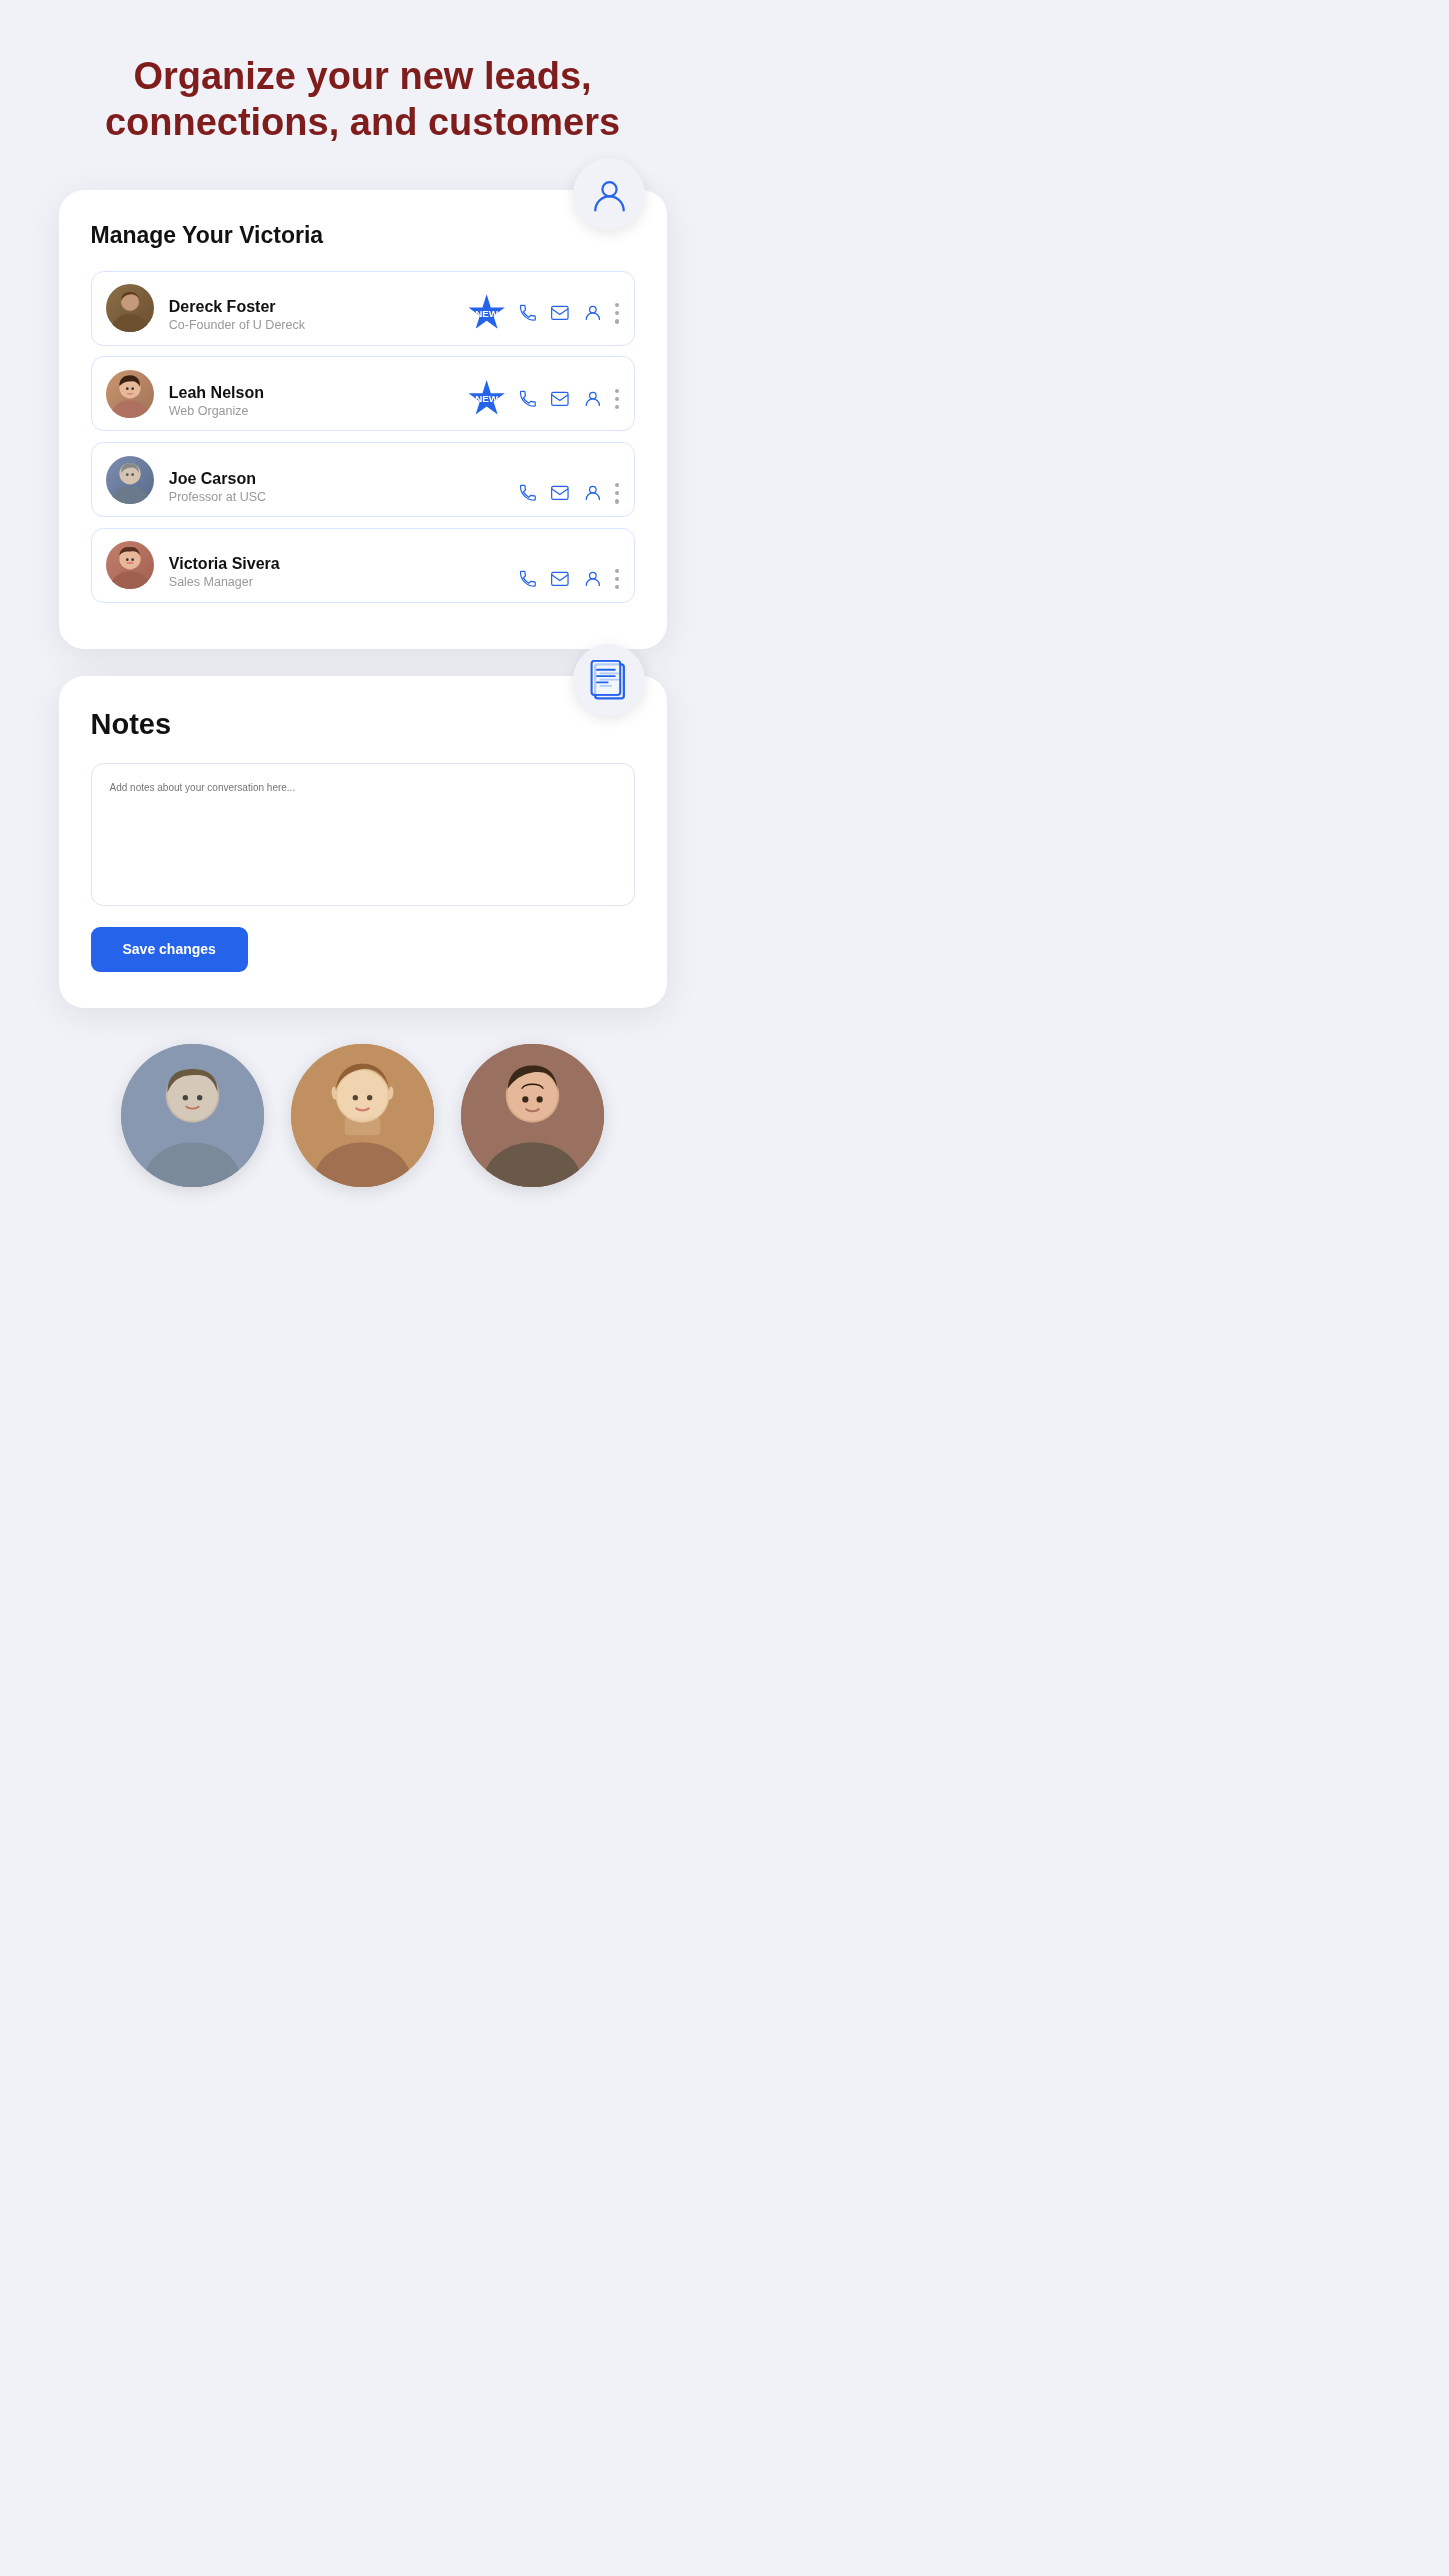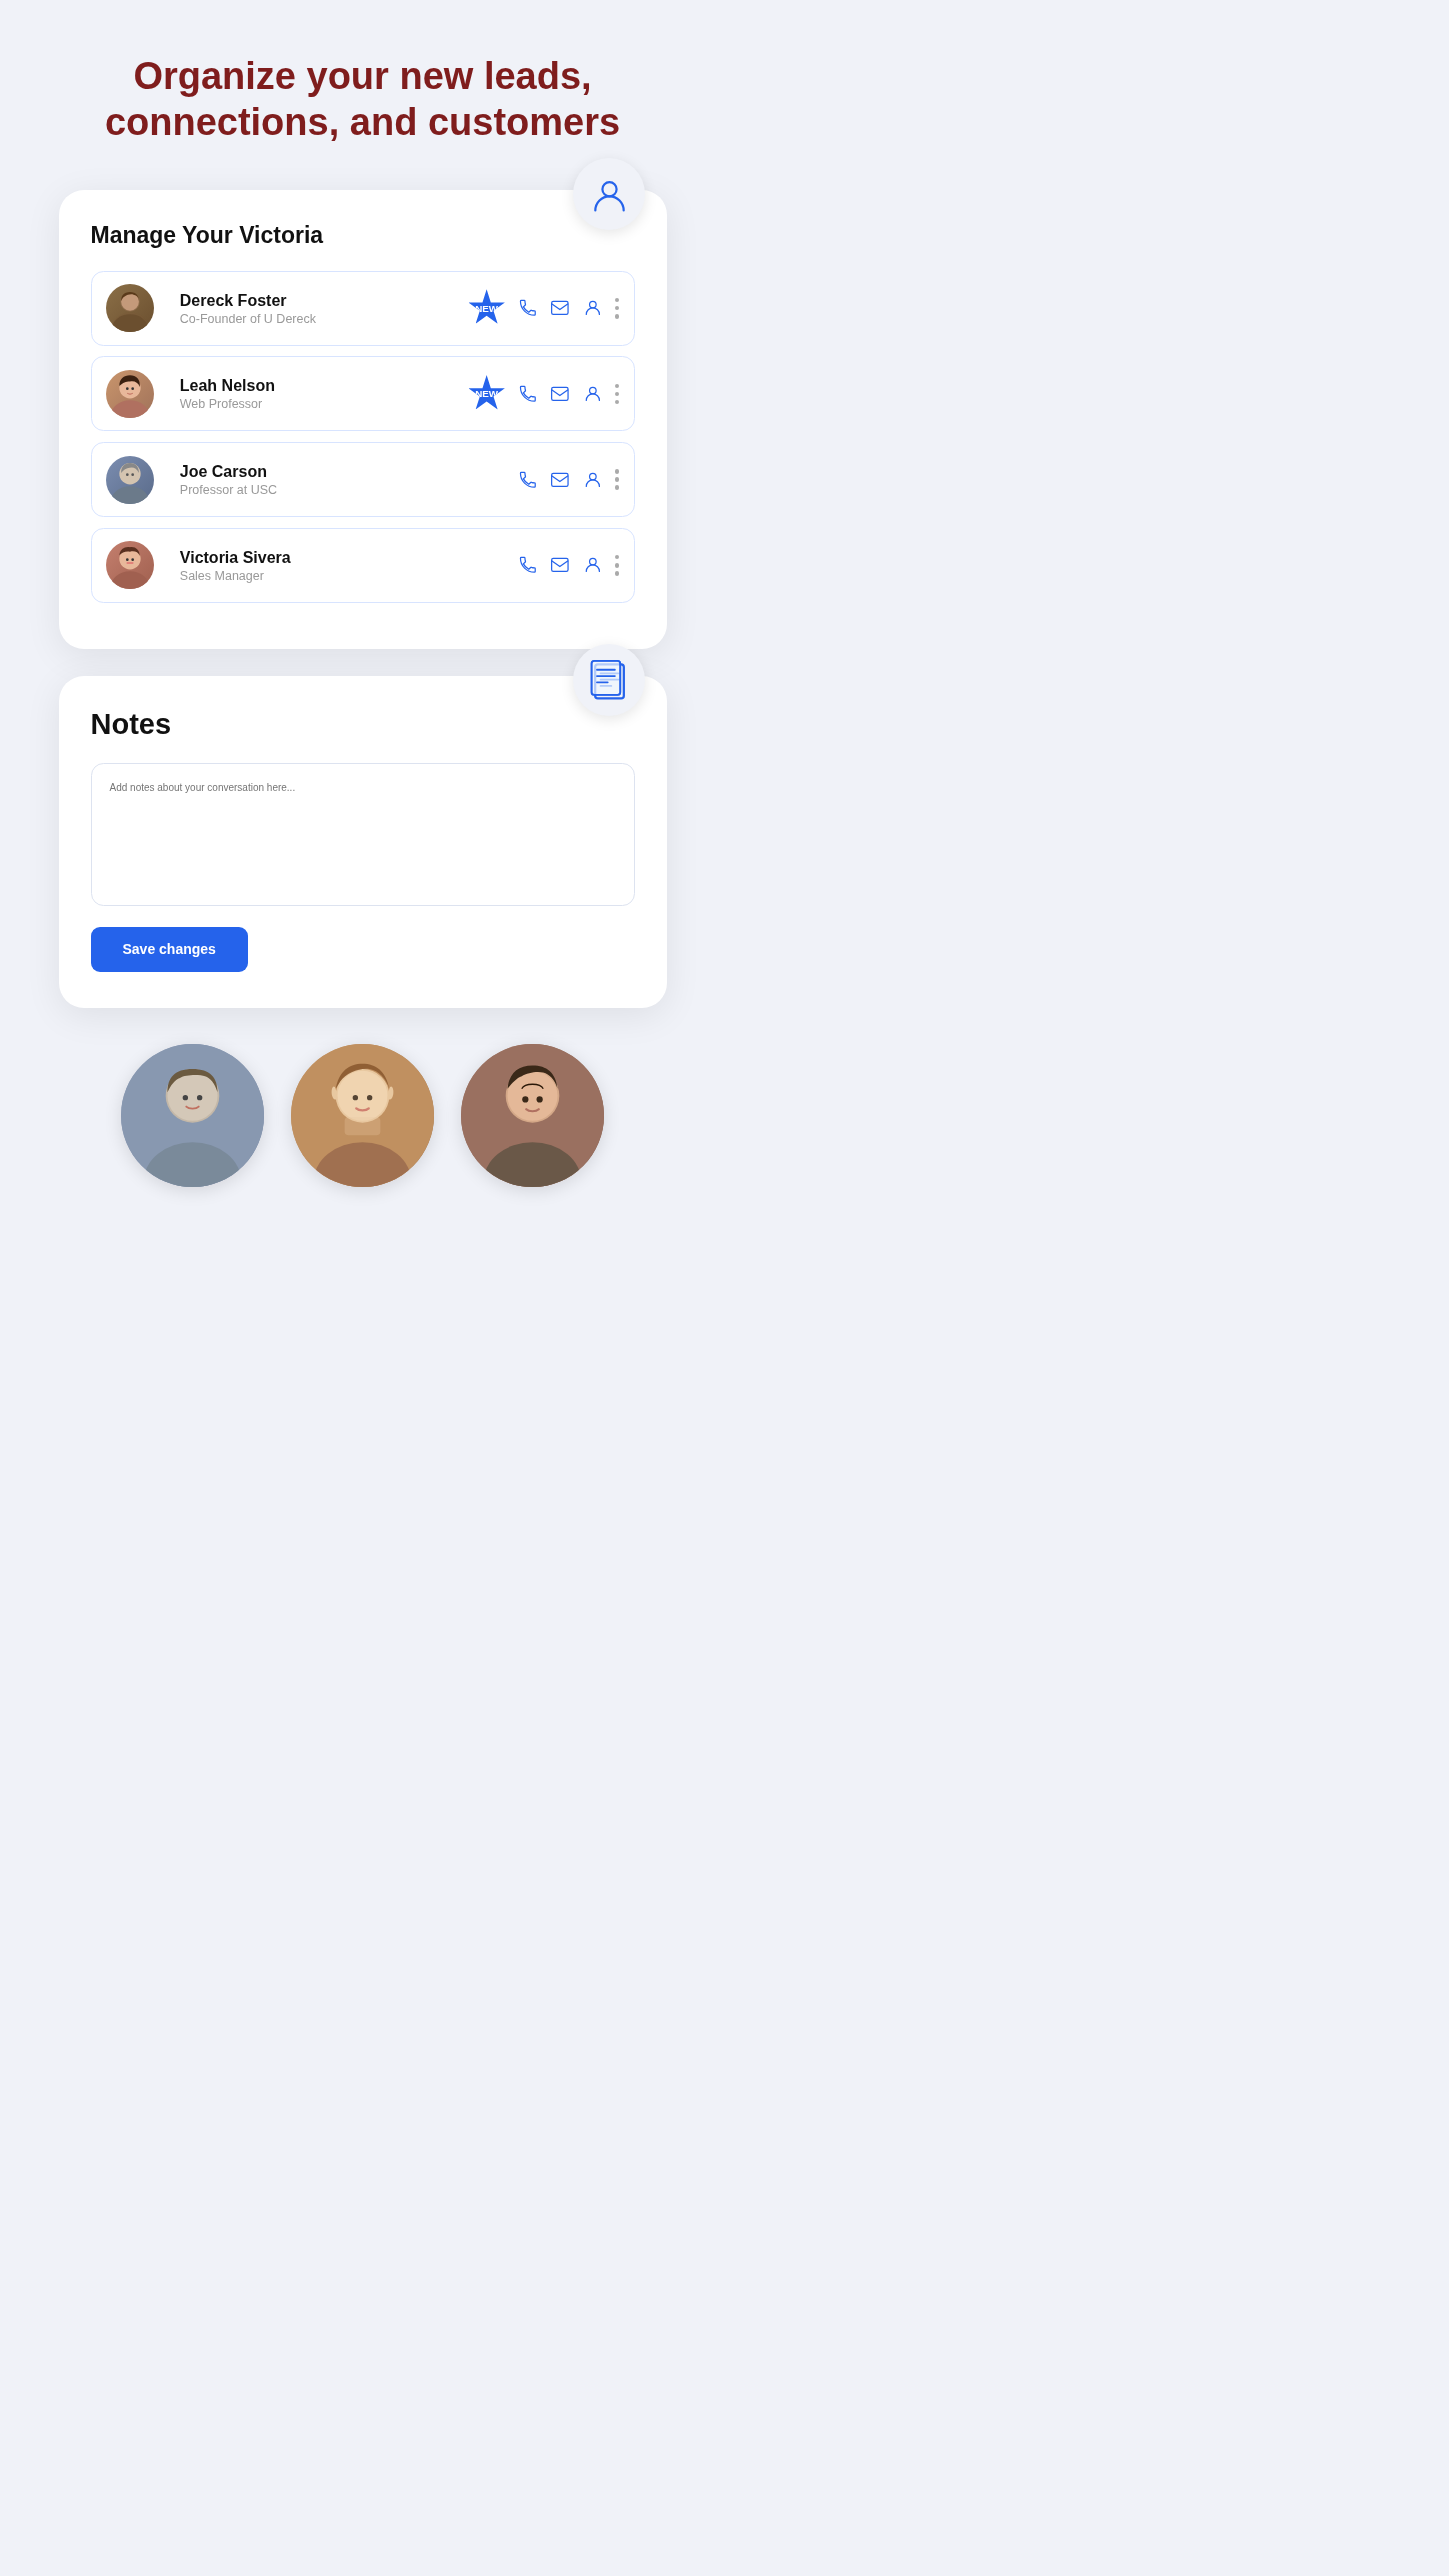--- a/index.html
+++ b/index.html
@@ -61,22 +61,22 @@
       font-weight: 800;
       color: #111;
       margin-bottom: 21.5px;
     }
 
     .contact-item {
       border: 1.3px solid #d8e4ff;
       border-radius: 12.5px;
       padding: 12.5px 14.3px;
       display: flex;
-      align-items: center;
-      gap: 26px;
+      align-items: flex-end;
+      gap: 15px;
       margin-bottom: 10.7px;
       background: #fff;
     }
 
     .contact-avatar {
       width: 48px;
       height: 48px;
       border-radius: 50%;
       overflow: hidden;
       flex-shrink: 0;
@@ -345,21 +345,21 @@
         <circle cx="27" cy="20" r="12" fill="#E8B89A"></circle>
         <ellipse cx="27" cy="52" rx="22" ry="18" fill="#B07060"></ellipse>
         <path d="M15 18 C15 10 20 6 27 6 C34 6 39 11 38 19 C36 14 32 12 27 13 C22 12 18 15 15 18Z" fill="#3A2010"></path>
         <circle cx="24" cy="21" r="1.5" fill="#333"></circle>
         <circle cx="30" cy="21" r="1.5" fill="#333"></circle>
         <path d="M24 26 C25.5 27.5 28.5 27.5 30 26" stroke="#C07060" stroke-width="1.2" fill="none"></path>
       </svg>
     </div>
     <div class="contact-info">
       <div class="contact-name">Leah Nelson</div>
-      <div class="contact-role">Web Professor</div>
+      <div class="contact-role">Web Organize</div>
     </div>
     <div class="contact-actions">
       <div class="new-badge">NEW</div>
       <svg class="phone-svg" viewBox="0 0 24 24">
         <path d="M6.6 10.8c1.4 2.8 3.8 5.1 6.6 6.6l2.2-2.2c.3-.3.7-.4 1-.2 1.1.4 2.3.6 3.6.6.6 0 1 .4 1 1V20c0 .6-.4 1-1 1-9.4 0-17-7.6-17-17 0-.6.4-1 1-1h3.5c.6 0 1 .4 1 1 0 1.3.2 2.5.6 3.6.1.3 0 .7-.2 1L6.6 10.8z" stroke="#2563eb" stroke-width="1.5" fill="none"></path>
       </svg>
       <svg class="mail-svg" viewBox="0 0 24 24">
         <rect x="2" y="4" width="20" height="16" rx="2" stroke="#2563eb" stroke-width="1.5" fill="none"></rect>
         <path d="M2 7l10 7 10-7" stroke="#2563eb" stroke-width="1.5" fill="none"></path>
       </svg>

